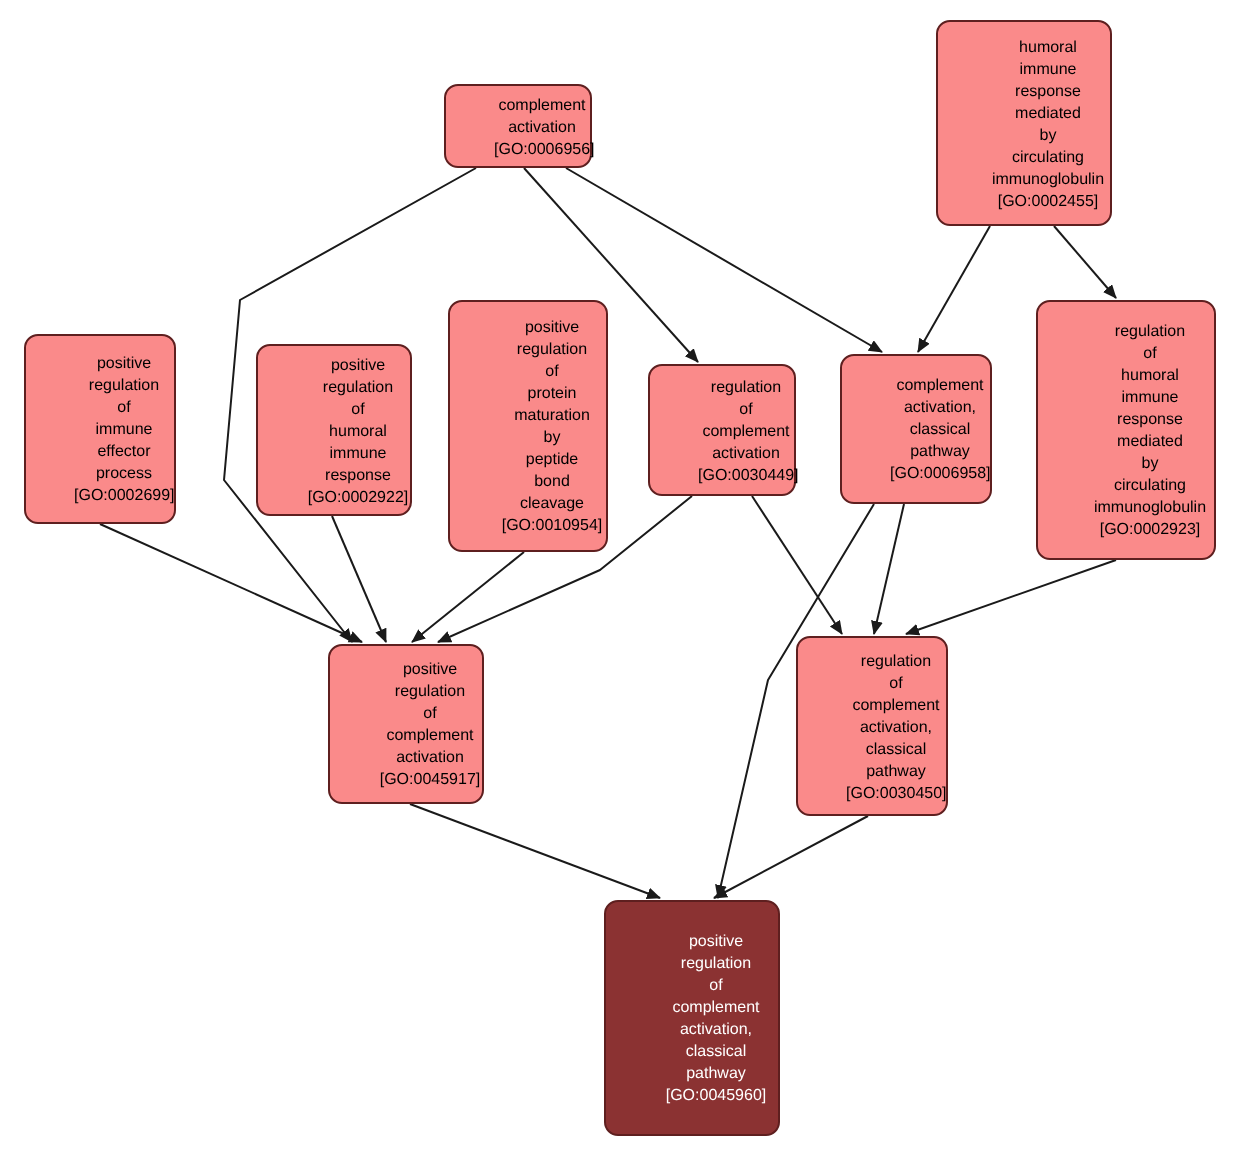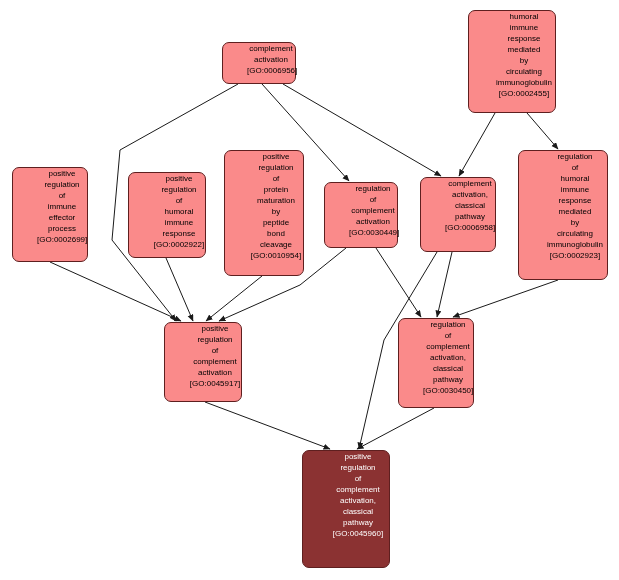--- a/index.html
+++ b/index.html
@@ -29,20 +29,21 @@
     stroke-linejoin: round;
   }
   .node {
     position: absolute;
     box-sizing: border-box;
     background: var(--node-fill, #fa8a8a);
     border: 1px solid var(--node-border, #5e1f1f);
     border-radius: 7px;
     color: var(--node-text, #000000);
     display: flex;
+    align-items: center;
     justify-content: center;
     text-align: center;
     font-size: 8px;
     line-height: 11px;
     cursor: pointer;
     padding-left: 24px;
   }
   .node.highlight {
     background: var(--highlight-fill, #8b3232);
     color: var(--highlight-text, #ffffff);

